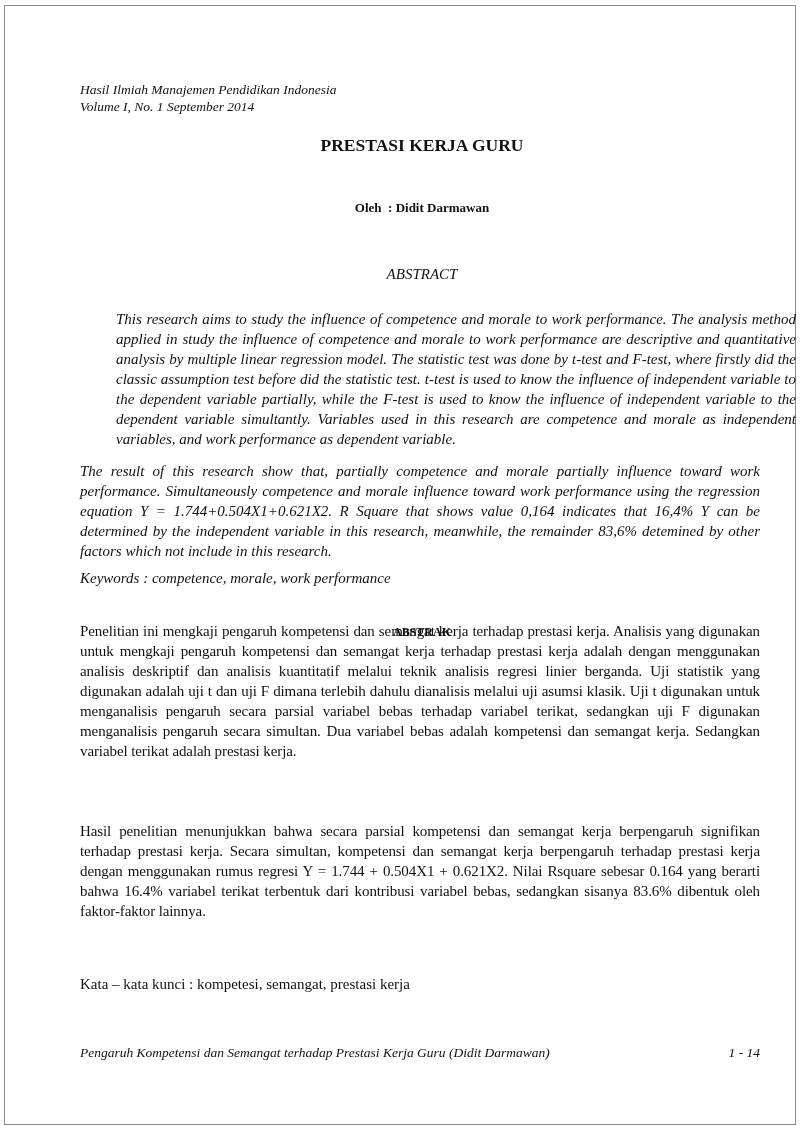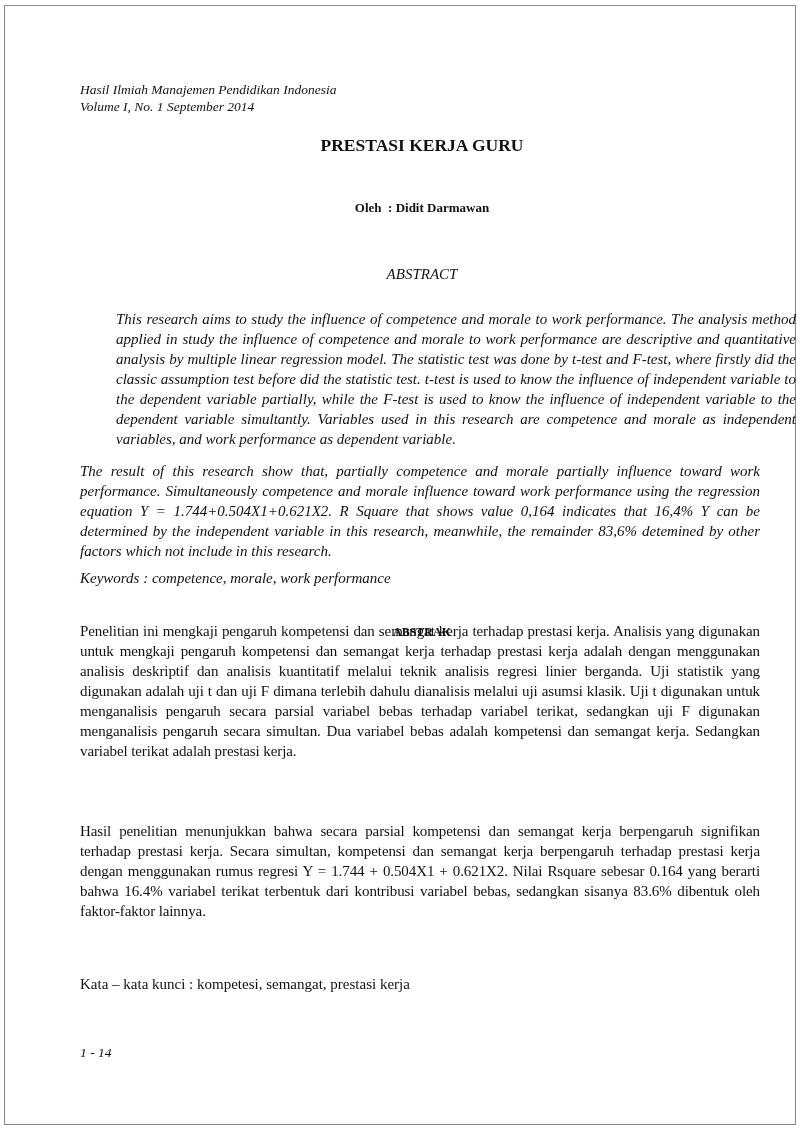--- a/index.html
+++ b/index.html
@@ -44,14 +44,15 @@
 <p class="serif para ital en1">This research aims to study the influence of competence and morale to work performance. The analysis method applied in study the influence of competence and morale to work performance are descriptive and quantitative analysis by multiple linear regression model. The statistic test was done by t-test and F-test, where firstly did the classic assumption test before did the statistic test. t-test is used to know the influence of independent variable to the dependent variable partially, while the F-test is used to know the influence of independent variable to the dependent variable simultantly. Variables used in this research are competence and morale as independent variables, and work performance as dependent variable.</p>
 <p class="serif para ital en2">The result of this research show that, partially competence and morale partially influence toward work performance. Simultaneously competence and morale influence toward work performance using the regression equation Y = 1.744+0.504X1+0.621X2. R Square that shows value 0,164 indicates that 16,4% Y can be determined by the independent variable in this research, meanwhile, the remainder 83,6% detemined by other factors which not include in this research.</p>
 <p class="serif para ital enkw">Keywords : competence, morale, work performance</p>
 
 <div class="serif abstrak-head">ABSTRAK</div>
 <p class="serif para id1">Penelitian ini mengkaji pengaruh kompetensi dan semangat kerja terhadap prestasi kerja. Analisis yang digunakan untuk mengkaji pengaruh kompetensi dan semangat kerja terhadap prestasi kerja adalah dengan menggunakan analisis deskriptif dan analisis kuantitatif melalui teknik analisis regresi linier berganda. Uji statistik yang digunakan adalah uji t dan uji F dimana terlebih dahulu dianalisis melalui uji asumsi klasik. Uji t digunakan untuk menganalisis pengaruh secara parsial variabel bebas terhadap variabel terikat, sedangkan uji F digunakan menganalisis pengaruh secara simultan. Dua variabel bebas adalah kompetensi dan semangat kerja. Sedangkan variabel terikat adalah prestasi kerja.</p>
 <p class="serif para id2">Hasil penelitian menunjukkan bahwa secara parsial kompetensi dan semangat kerja berpengaruh signifikan terhadap prestasi kerja. Secara simultan, kompetensi dan semangat kerja berpengaruh terhadap prestasi kerja dengan menggunakan rumus regresi Y = 1.744 + 0.504X1 + 0.621X2. Nilai Rsquare sebesar 0.164 yang berarti bahwa 16.4% variabel terikat terbentuk dari kontribusi variabel bebas, sedangkan sisanya 83.6% dibentuk oleh faktor-faktor lainnya.</p>
 <p class="serif para idkw">Kata – kata kunci : kompetesi, semangat, prestasi kerja</p>
 
 <div class="serif footer">
+  <span>Pengaruh Kompetensi dan Semangat terhadap Prestasi Kerja Guru (Didit Darmawan)</span>
   <span>1 - 14</span>
 </div>
 
 </body></html>

